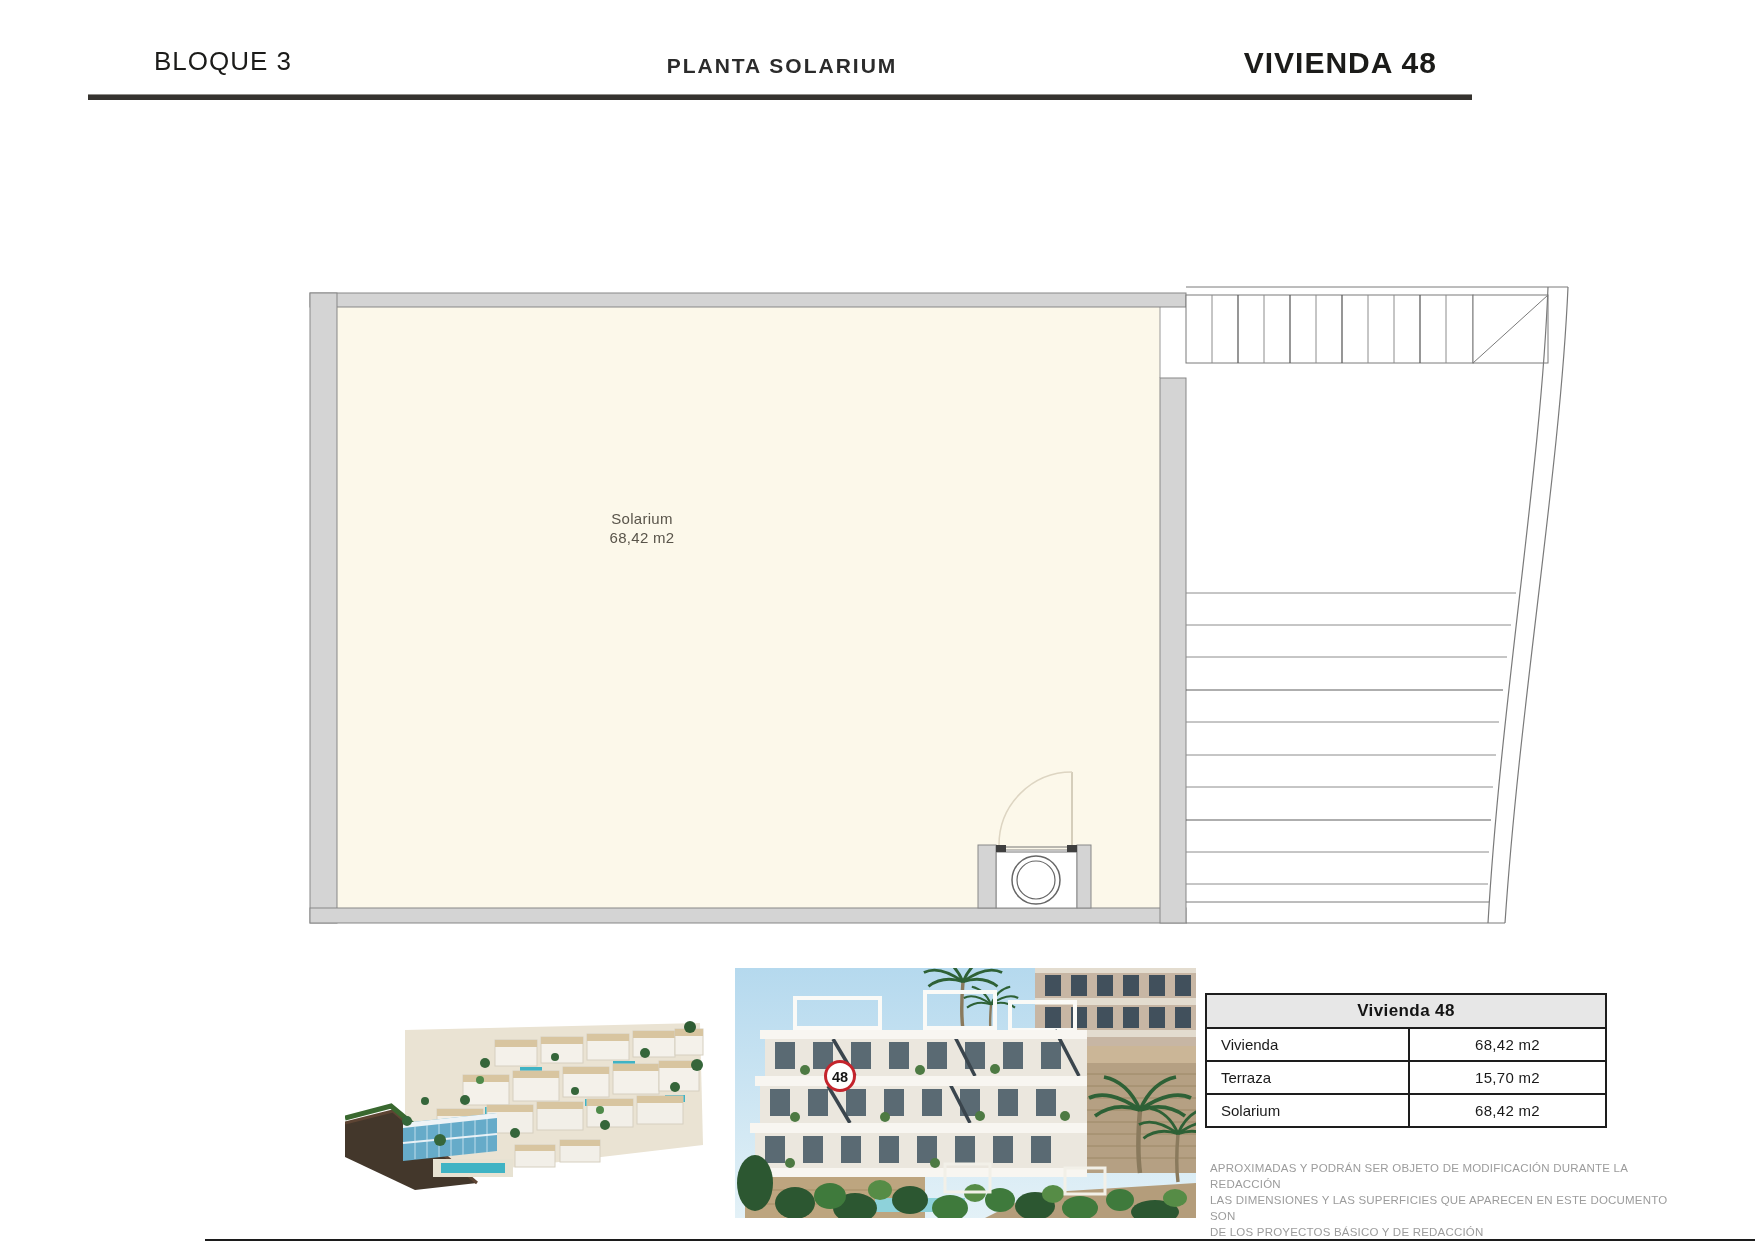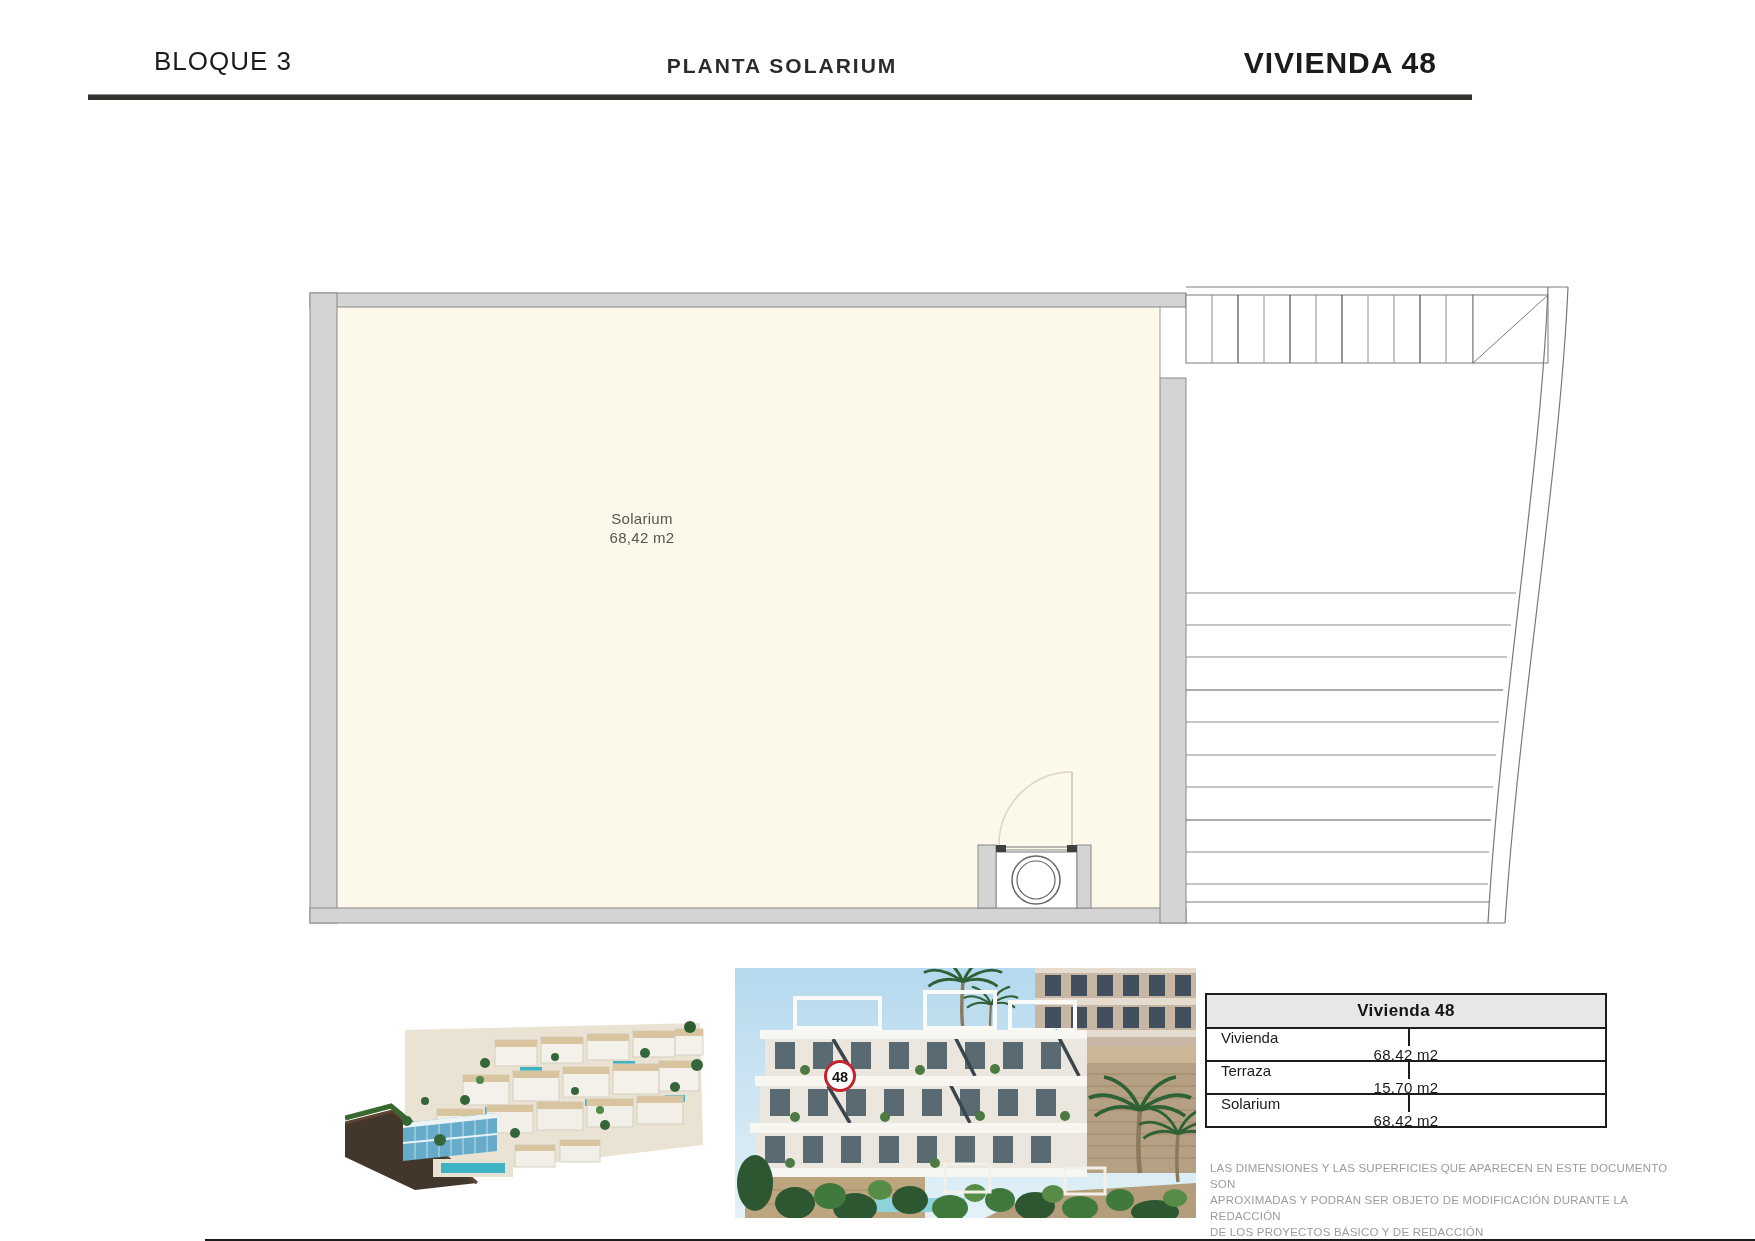--- a/index.html
+++ b/index.html
@@ -21,21 +21,21 @@
   .plan-label{font-size:15px;fill:#59544a;letter-spacing:.3px;}
   
   .aerial-svg{position:absolute;left:345px;top:1005px;}
   .street-svg{position:absolute;left:735px;top:968px;}
   
   .summary-table{position:absolute;left:1205px;top:993px;width:402px;
     border:2px solid #1d1d1d;background:#fff;box-sizing:border-box;}
   .st-header{height:32px;background:#e7e7e7;border-bottom:2px solid #1d1d1d;
     display:flex;align-items:center;justify-content:center;
     font-size:17px;font-weight:bold;color:#141414;letter-spacing:.4px;}
-  .st-row{display:flex;height:31px;border-bottom:2px solid #1d1d1d;flex-direction:column;}
+  .st-row{display:flex;height:31px;border-bottom:2px solid #1d1d1d;}
   .st-row:last-child{border-bottom:none;}
   .st-label{width:203px;border-right:2px solid #1d1d1d;display:flex;align-items:center;
     padding-left:14px;box-sizing:border-box;font-size:15px;color:#1a1a1a;}
   .st-value{flex:1;display:flex;align-items:center;justify-content:center;
     font-size:15px;color:#1a1a1a;letter-spacing:.3px;}
   
   .disclaimer{position:absolute;left:1210px;top:1160px;width:460px;
     font-size:11.5px;line-height:16px;color:#9c9c9c;letter-spacing:.2px;}
   
   .page-edge{position:absolute;left:205px;bottom:0;width:1550px;height:2px;background:#1c1c1c;}
@@ -376,18 +376,18 @@
     <div class="st-label">Terraza</div>
     <div class="st-value">15,70 m2</div>
   </div>
   <div class="st-row">
     <div class="st-label">Solarium</div>
     <div class="st-value">68,42 m2</div>
   </div>
 </div>
 
 <div class="disclaimer">
+  <div>APROXIMADAS Y PODRÁN SER OBJETO DE MODIFICACIÓN DURANTE LA REDACCIÓN</div>
   <div>LAS DIMENSIONES Y LAS SUPERFICIES QUE APARECEN EN ESTE DOCUMENTO SON</div>
-  <div>APROXIMADAS Y PODRÁN SER OBJETO DE MODIFICACIÓN DURANTE LA REDACCIÓN</div>
   <div>DE LOS PROYECTOS BÁSICO Y DE REDACCIÓN</div>
 </div>
 
 <div class="page-edge"></div>
 
 </body></html>

